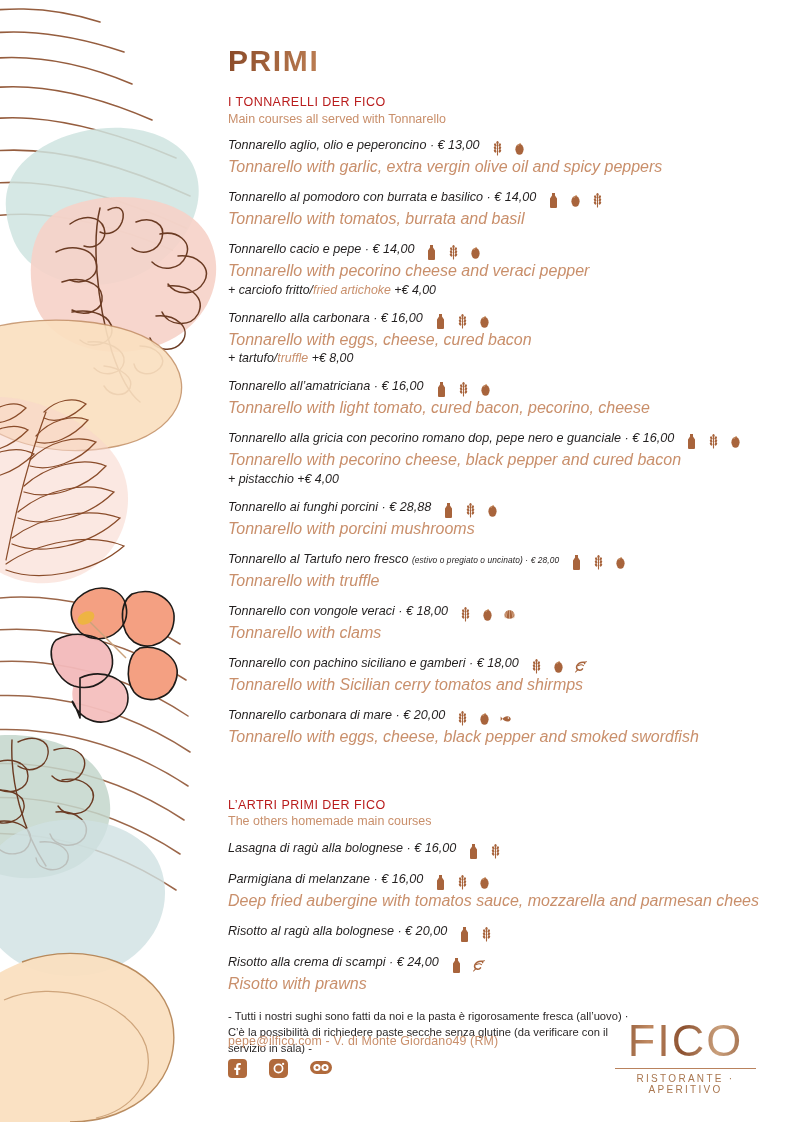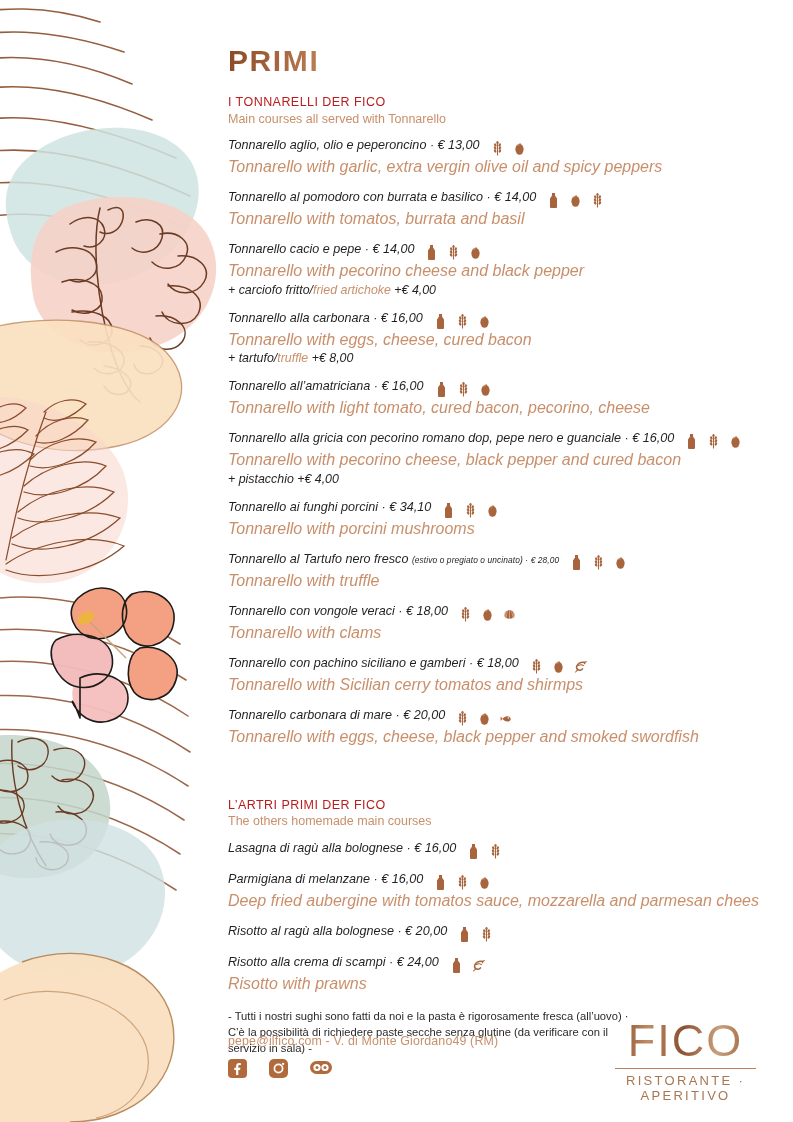--- a/index.html
+++ b/index.html
@@ -124,21 +124,21 @@
     font-weight:300;
     background:linear-gradient(95deg,#7d4626 0%,#c08a63 25%,#8c5130 48%,#caa07c 72%,#8a5130 100%);
     -webkit-background-clip:text;
     background-clip:text;
     color:transparent;
   }
   #brand-rule {
     height:1px; background:#b9825d; margin:5px 2px 4px 2px;
   }
   #brand-tag {
-    font-size:13px;
+    font-size:10px;
     letter-spacing:2.3px;
     color:#a9764f;
   }
 </style>
 </head>
 <body>
 
 <div id="art-panel">
   <svg viewBox="0 0 230 1122" xmlns="http://www.w3.org/2000/svg">
     <defs>
@@ -304,21 +304,21 @@
                   <ellipse cx="8.7" cy="5" rx="1.15" ry="1.7" transform="rotate(28 8.7 5)"></ellipse>
                   <ellipse cx="4.1" cy="8" rx="1.15" ry="1.7" transform="rotate(-28 4.1 8)"></ellipse>
                   <ellipse cx="8.9" cy="8" rx="1.15" ry="1.7" transform="rotate(28 8.9 8)"></ellipse>
                   <ellipse cx="4.1" cy="11" rx="1.15" ry="1.7" transform="rotate(-28 4.1 11)"></ellipse>
                   <ellipse cx="8.9" cy="11" rx="1.15" ry="1.7" transform="rotate(28 8.9 11)"></ellipse>
                 </g>
               </svg><svg width="13" height="17" viewBox="0 0 13 17">
                 <ellipse cx="6.5" cy="9.3" rx="4.1" ry="5.5" fill="#a8643c"></ellipse>
                 <path d="M5 5.5c.6-1.4 1.8-2.1 2.6-2" stroke="#d8a87e" stroke-width="1" fill="none" stroke-linecap="round"></path>
               </svg></span></div>
-          <div class="item-desc">Tonnarello with pecorino cheese and black pepper</div>
+          <div class="item-desc">Tonnarello with pecorino cheese and veraci pepper</div>
           <div class="item-extra"><span>+ carciofo fritto/</span><span class="hl">fried artichoke</span><span> +€ 4,00</span></div>
         </div>
         <div class="item">
           <div class="item-name"><span>Tonnarello alla carbonara · € 16,00</span><span class="icons"><svg width="13" height="17" viewBox="0 0 13 17">
                 <path d="M5 1h3v2.4l2 3.1V15a1 1 0 0 1-1 1H4a1 1 0 0 1-1-1V6.5l2-3.1z" fill="#a8643c"></path>
               </svg><svg width="13" height="17" viewBox="0 0 13 17">
                 <path d="M6.5 2v13" stroke="#a8643c" stroke-width="1.1" stroke-linecap="round"></path>
                 <g fill="#a8643c">
                   <ellipse cx="6.5" cy="2.6" rx="1.15" ry="1.7"></ellipse>
                   <ellipse cx="4.3" cy="5" rx="1.15" ry="1.7" transform="rotate(-28 4.3 5)"></ellipse>
@@ -370,21 +370,21 @@
                   <ellipse cx="8.9" cy="11" rx="1.15" ry="1.7" transform="rotate(28 8.9 11)"></ellipse>
                 </g>
               </svg><svg width="13" height="17" viewBox="0 0 13 17">
                 <ellipse cx="6.5" cy="9.3" rx="4.1" ry="5.5" fill="#a8643c"></ellipse>
                 <path d="M5 5.5c.6-1.4 1.8-2.1 2.6-2" stroke="#d8a87e" stroke-width="1" fill="none" stroke-linecap="round"></path>
               </svg></span></div>
           <div class="item-desc">Tonnarello with pecorino cheese, black pepper and cured bacon</div>
           <div class="item-extra"><span>+ pistacchio +€ 4,00</span></div>
         </div>
         <div class="item">
-          <div class="item-name"><span>Tonnarello ai funghi porcini · € 34,10</span><span class="icons"><svg width="13" height="17" viewBox="0 0 13 17">
+          <div class="item-name"><span>Tonnarello ai funghi porcini · € 28,88</span><span class="icons"><svg width="13" height="17" viewBox="0 0 13 17">
                 <path d="M5 1h3v2.4l2 3.1V15a1 1 0 0 1-1 1H4a1 1 0 0 1-1-1V6.5l2-3.1z" fill="#a8643c"></path>
               </svg><svg width="13" height="17" viewBox="0 0 13 17">
                 <path d="M6.5 2v13" stroke="#a8643c" stroke-width="1.1" stroke-linecap="round"></path>
                 <g fill="#a8643c">
                   <ellipse cx="6.5" cy="2.6" rx="1.15" ry="1.7"></ellipse>
                   <ellipse cx="4.3" cy="5" rx="1.15" ry="1.7" transform="rotate(-28 4.3 5)"></ellipse>
                   <ellipse cx="8.7" cy="5" rx="1.15" ry="1.7" transform="rotate(28 8.7 5)"></ellipse>
                   <ellipse cx="4.1" cy="8" rx="1.15" ry="1.7" transform="rotate(-28 4.1 8)"></ellipse>
                   <ellipse cx="8.9" cy="8" rx="1.15" ry="1.7" transform="rotate(28 8.9 8)"></ellipse>
                   <ellipse cx="4.1" cy="11" rx="1.15" ry="1.7" transform="rotate(-28 4.1 11)"></ellipse>

